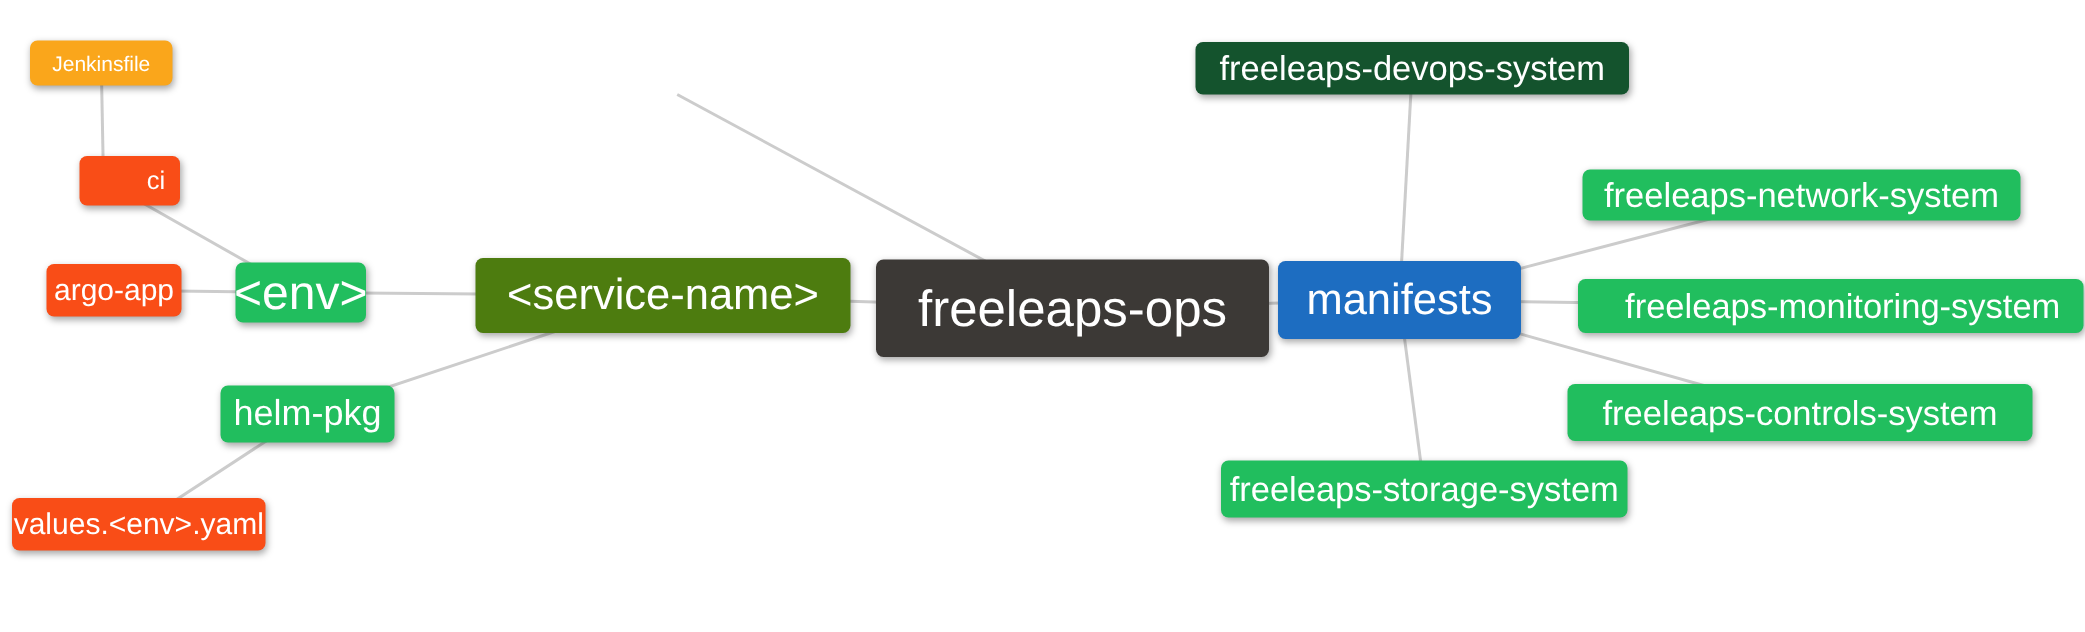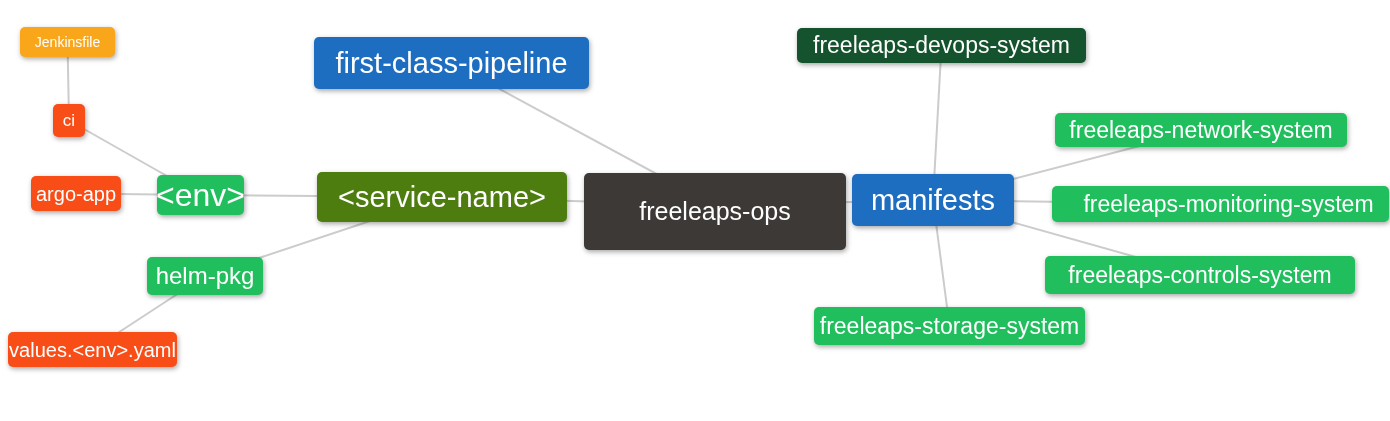--- a/index.html
+++ b/index.html
@@ -29,28 +29,28 @@
     justify-content: center;
     color: #ffffff;
     border-radius: 5px;
     box-shadow: 1px 2px 5px rgba(0,0,0,0.35);
     white-space: nowrap;
     cursor: default;
     line-height: 1;
   }
   
   .n-jenkinsfile   { left: 20px;   top: 27px;  width: 95px;  height: 30px; font-size: 14px; }
-  .n-ci            { left: 53px;   top: 104px; width: 32px;  height: 33px; font-size: 17px; }
+  .n-ci            { left: 53px;   top: 104px; width: 32px;  height: 33px; font-size: 17px; padding-left: 35px; }
   .n-argo-app      { left: 31px;   top: 176px; width: 90px;  height: 35px; font-size: 20px; text-align: center; }
   .n-env           { left: 157px;  top: 175px; width: 87px;  height: 40px; font-size: 32px; }
   .n-helm-pkg      { left: 147px;  top: 257px; width: 116px; height: 38px; font-size: 24px; }
   .n-values        { left: 8px;    top: 332px; width: 169px; height: 35px; font-size: 20px; }
   .n-pipeline      { left: 314px;  top: 37px;  width: 275px; height: 52px; font-size: 29px; }
   .n-service-name  { left: 317px;  top: 172px; width: 250px; height: 50px; font-size: 29px; }
-  .n-root          { left: 584px;  top: 173px; width: 262px; height: 77px; font-size: 25px; }
+  .n-root          { left: 584px;  top: 173px; width: 262px; height: 65px; font-size: 34px; }
   .n-manifests     { left: 852px;  top: 174px; width: 162px; height: 52px; font-size: 29px; }
   .n-devops        { left: 797px;  top: 28px;  width: 289px; height: 35px; font-size: 23px; }
   .n-network       { left: 1055px; top: 113px; width: 292px; height: 34px; font-size: 23px; text-align: right; }
   .n-monitoring    { left: 1052px; top: 186px; width: 321px; height: 36px; font-size: 23px; padding-left: 16px; }
   .n-controls      { left: 1045px; top: 256px; width: 310px; height: 38px; font-size: 23px; }
   .n-storage       { left: 814px;  top: 307px; width: 271px; height: 38px; font-size: 23px; }
 </style>
 </head>
 <body>
 
@@ -71,21 +71,20 @@
       <line x1="933" y1="200" x2="1200" y2="275" stroke="#CCCCCC" stroke-width="2"></line>
       <line x1="933" y1="200" x2="949.5" y2="326" stroke="#CCCCCC" stroke-width="2"></line>
     </svg>
 
   <div class="node n-jenkinsfile" style="background: rgb(250, 166, 27);">Jenkinsfile</div>
   <div class="node n-ci" style="background: rgb(249, 77, 23);">ci</div>
   <div class="node n-argo-app" style="background: rgb(249, 77, 23);">argo-app</div>
   <div class="node n-env" style="background: rgb(33, 190, 94);">&lt;env&gt;</div>
   <div class="node n-values" style="background: rgb(249, 77, 23);">values.&lt;env&gt;.yaml</div>
   <div class="node n-helm-pkg" style="background: rgb(33, 190, 94);">helm-pkg</div>
-  <div class="node n-pipeline" style="background: rgb(29, 109, 193);">first-class-pipeline</div>
   <div class="node n-service-name" style="background: #4d7c0f; text-align: right;">&lt;service-name&gt;</div>
   <div class="node n-root" style="background: rgb(60, 57, 54);">freeleaps-ops</div>
   <div class="node n-manifests" style="background: rgb(29, 109, 193);">manifests</div>
   <div class="node n-devops" style="background: #14532d;">freeleaps-devops-system</div>
   <div class="node n-network" style="background: rgb(33, 190, 94);">freeleaps-network-system</div>
   <div class="node n-monitoring" style="background: rgb(33, 190, 94);">freeleaps-monitoring-system</div>
   <div class="node n-controls" style="background: rgb(33, 190, 94);">freeleaps-controls-system</div>
   <div class="node n-storage" style="background: rgb(33, 190, 94);">freeleaps-storage-system</div>
 </div>
 

